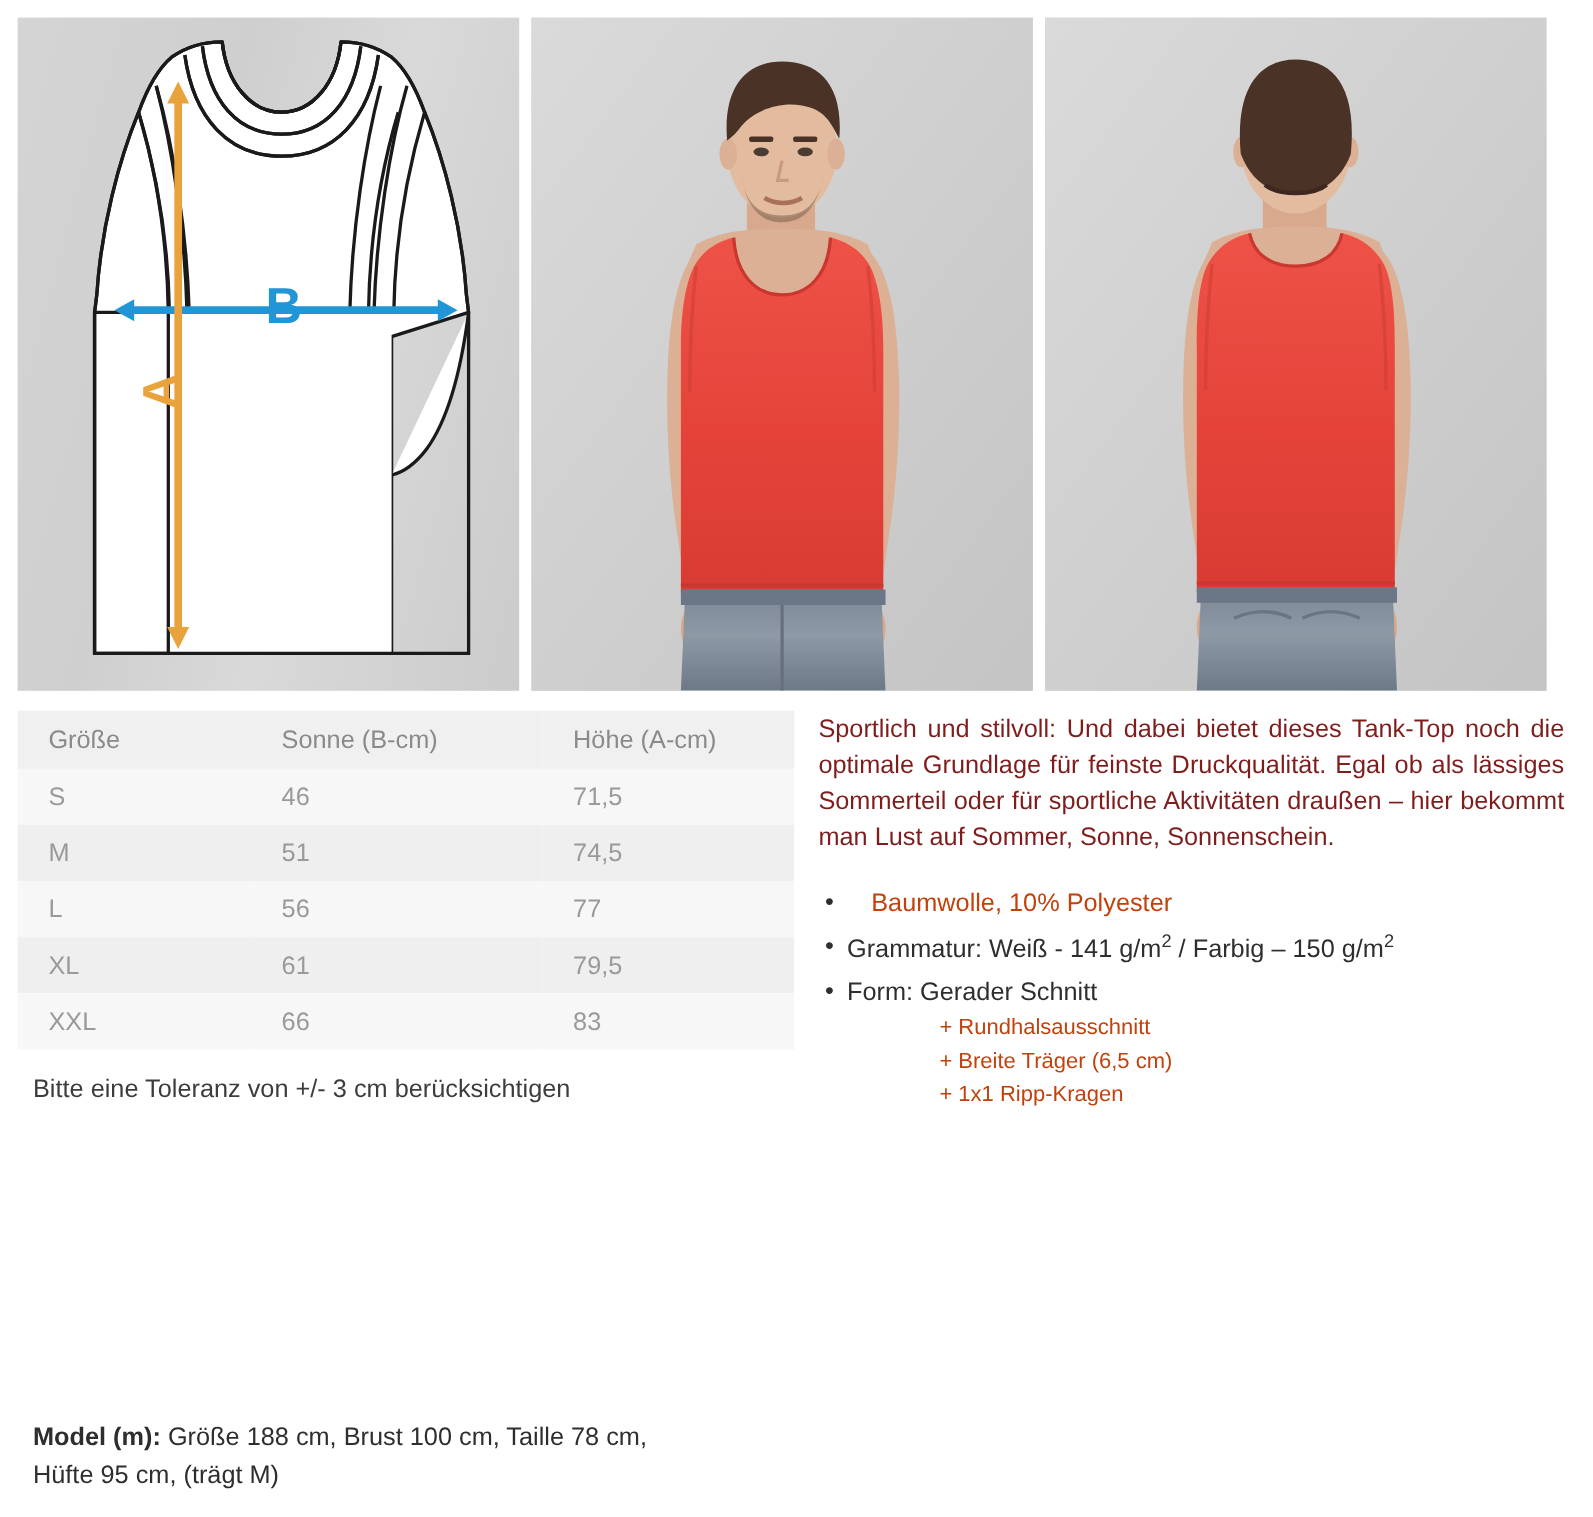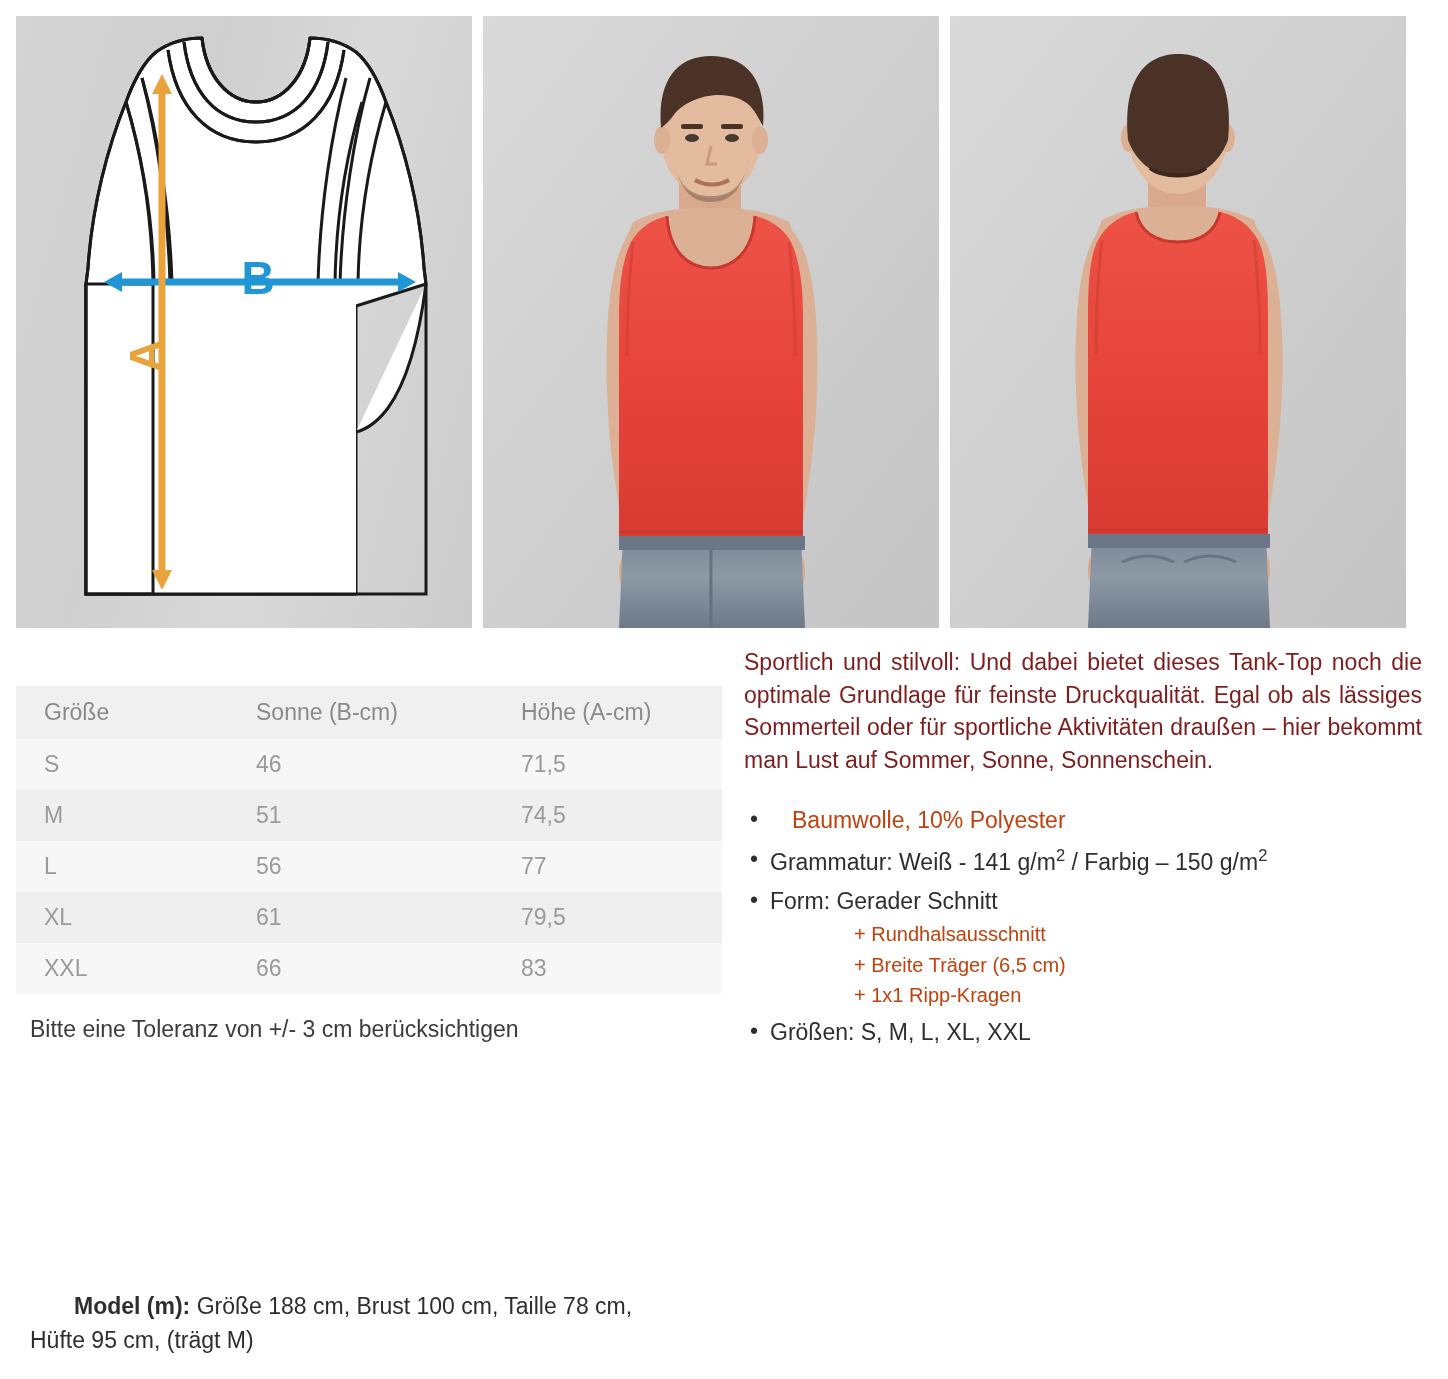--- a/index.html
+++ b/index.html
@@ -47,21 +47,20 @@
     box-sizing: border-box;
   }
   .left-col { width: 706px; flex: 0 0 auto; }
   .right-col { width: 700px; flex: 0 0 auto; padding-left: 22px; box-sizing: border-box; }
 
   
   table.size-table {
     border-collapse: collapse;
     width: 706px;
     table-layout: fixed;
-    margin-top: 40px;
   }
   table.size-table th {
     text-align: left;
     font-weight: normal;
     color: #8a8a8a;
     font-size: 23px;
     padding: 13px 0 13px 28px;
     background: #f0f0f0;
   }
   table.size-table td {
@@ -83,21 +82,21 @@
 
   .model-note {
     position: absolute;
     left: 30px;
     bottom: 22px;
     width: 700px;
     font-size: 23px;
     line-height: 1.45;
     color: #2e2e2e;
   }
-  .model-note b { font-weight: bold; margin-left: 44px; }
+  .model-note b { font-weight: bold; }
 
   
   .intro {
     font-size: 23px;
     line-height: 1.42;
     color: #7f1d1d;
     text-align: justify;
     margin: 0 0 26px 0;
   }
   ul.specs {
@@ -400,21 +399,20 @@
       </li>
       <li>
         <span>Grammatur: Weiß - 141 g/m</span><span class="sup">2</span><span> / Farbig – 150 g/m</span><span class="sup">2</span>
       </li>
       <li>
         <span>Form: Gerader Schnitt</span>
         <div class="sub2">+ Rundhalsausschnitt</div>
         <div class="sub2">+ Breite Träger (6,5 cm)</div>
         <div class="sub2">+ 1x1 Ripp-Kragen</div>
       </li>
-      <li>Größen:  S, M, L, XL, XXL</li>
     </ul>
   </div>
 </div>
 
 <div class="model-note">
   <b>Model (m):</b><span> Größe 188 cm, Brust 100 cm, Taille 78 cm,</span><br>
   <span>Hüfte 95 cm, (trägt M)</span>
 </div>
 
 </body></html>

